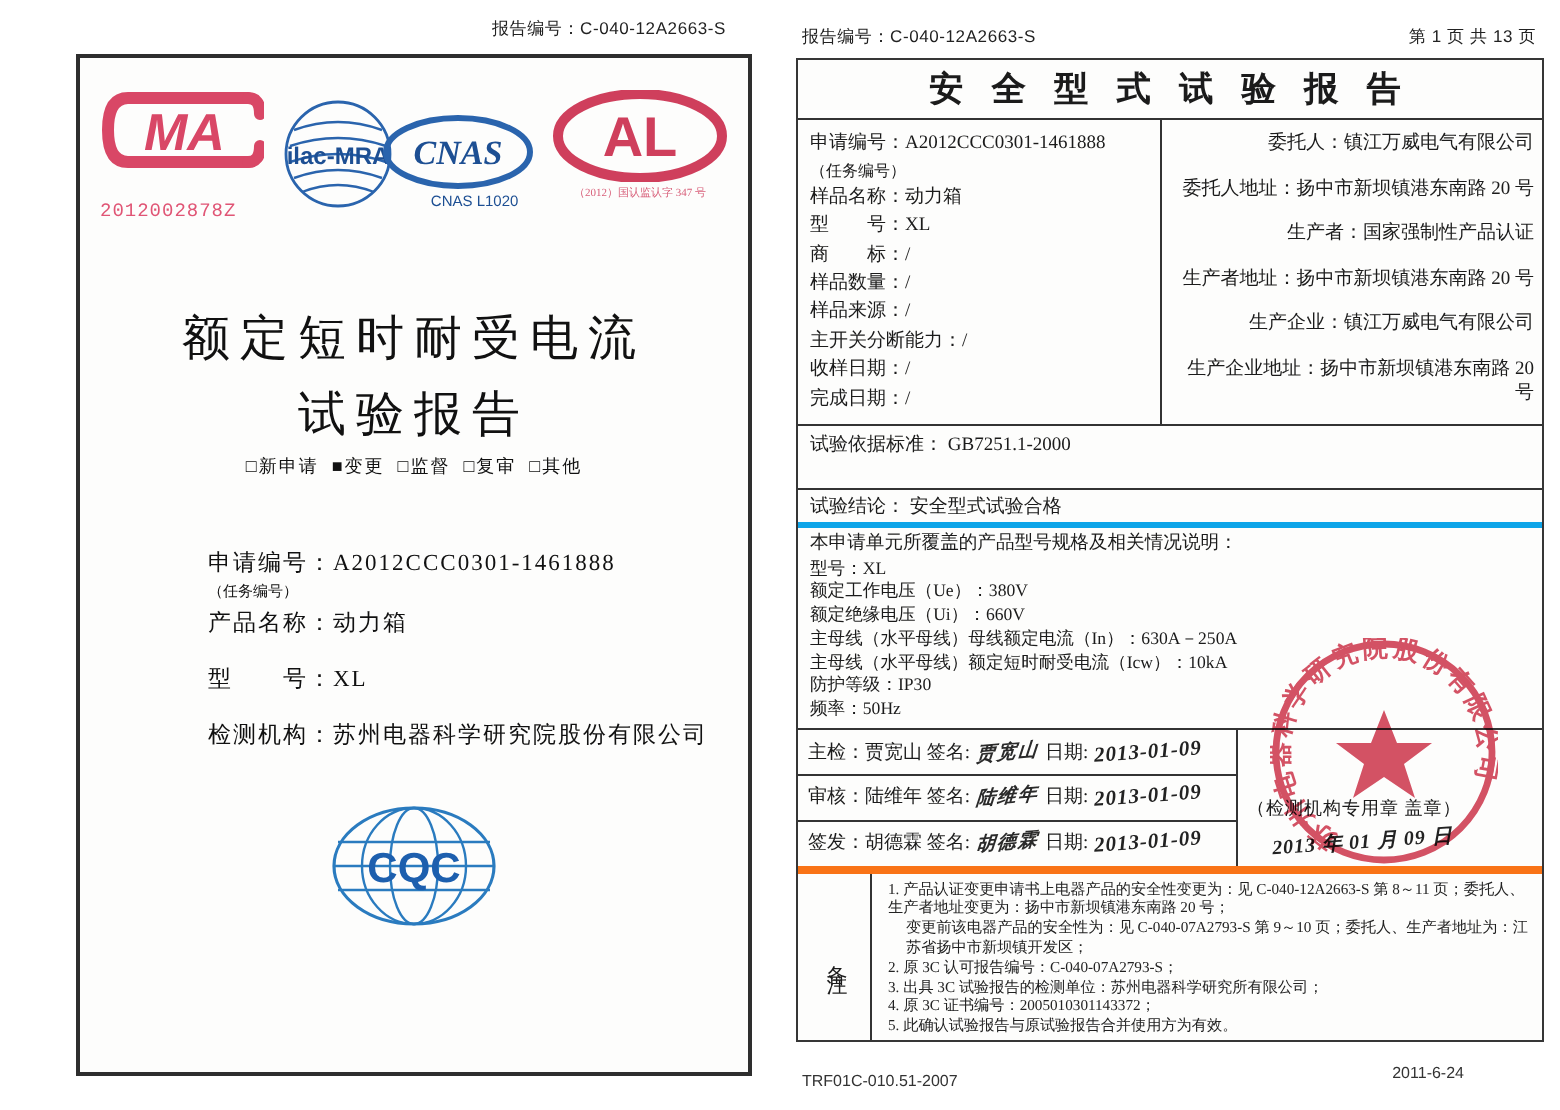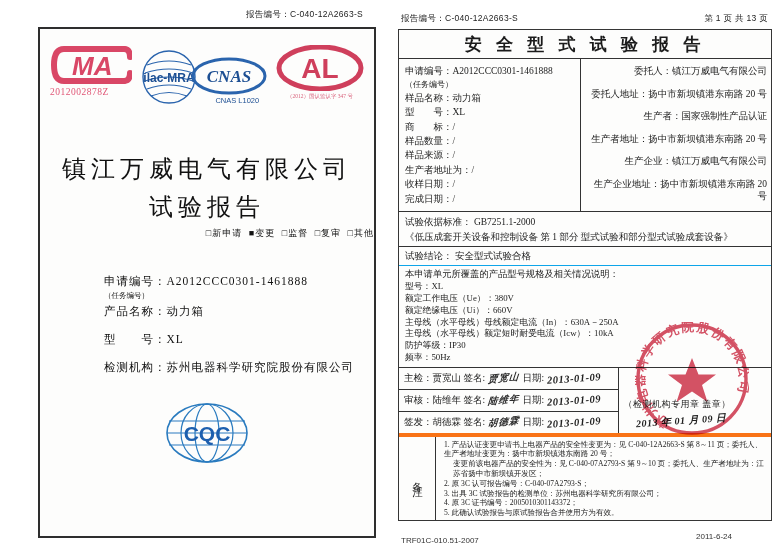--- a/index.html
+++ b/index.html
@@ -17,40 +17,40 @@
   .page-right{
     left:398px;top:29px;width:374px;height:492px;
     border:1.5px solid #363636;background:#fdfdfc;box-sizing:border-box;
     display:flex;flex-direction:column;
   }
   .hdr-txt{font-size:8.5px;color:#222;letter-spacing:.3px;font-family:"Liberation Sans","DejaVu Sans",sans-serif;}
   .ftr-txt{font-size:8px;color:#333;font-family:"Liberation Sans","DejaVu Sans",sans-serif;}
   
   .logo-row{left:8px;top:16px;right:8px;height:78px;display:flex;justify-content:space-between;align-items:flex-start;position:absolute;padding:0 2px;}
   .logo-box{display:flex;flex-direction:column;align-items:center;}
-  .cma-num{font-size:9.5px;color:#e05575;font-family:Liberation Serif, serif;letter-spacing:.5px;margin-top:2px;align-self:flex-start;}
+  .cma-num{font-size:9.5px;color:#e05575;font-family:Liberation Mono, monospace;letter-spacing:.5px;margin-top:15px;align-self:flex-start;}
   .cnas-sub{font-size:7.5px;color:#1d4f93;font-family:"Liberation Sans",sans-serif;margin-top:1px;margin-left:16px;}
   .al-sub{font-size:5.5px;color:#d8607a;margin-top:2px;white-space:nowrap;}
   .lp-title{left:0;right:0;text-align:center;font-size:24px;letter-spacing:5px;color:#111;position:absolute;}
   .lp-check{left:0;right:0;text-align:center;font-size:9px;color:#111;position:absolute;letter-spacing:1px;}
   .lp-field{left:64px;position:absolute;font-size:11.5px;color:#111;letter-spacing:1px;white-space:nowrap;}
   .lp-small{font-size:7.5px;letter-spacing:0;}
   
   .rp-title{height:34px;border-bottom:1px solid #333;display:flex;align-items:center;justify-content:center;
     font-size:17px;font-weight:bold;letter-spacing:5px;}
   .rp-info{height:152px;border-bottom:1px solid #333;display:flex;}
   .rp-info-left{width:49%;border-right:1px solid #333;padding:5px 4px 2px 6px;box-sizing:border-box;}
   .rp-info-right{flex:1;padding:6px 4px 2px 7px;box-sizing:border-box;text-align:right;}
   .il-line{font-size:9.5px;line-height:14.4px;white-space:nowrap;}
   .il-line.small{font-size:8px;line-height:12px;}
   .ir-line{font-size:9.5px;line-height:12px;margin-bottom:10.5px;}
   .rp-standard{height:35px;border-bottom:1px solid #333;padding:3px 6px;box-sizing:border-box;}
   .std-l1{font-size:9.5px;line-height:15px;}
   .std-l2{font-size:9.5px;line-height:15px;}
-  .rp-conclusion{height:19px;border-bottom:1px solid #0ea5e9;padding:2px 6px;box-sizing:border-box;font-size:9.5px;line-height:14px;}
+  .rp-conclusion{height:19px;border-bottom:3px solid #0ea5e9;padding:2px 6px;box-sizing:border-box;font-size:9.5px;line-height:14px;}
   .rp-coverage{height:110px;border-bottom:1px solid #333;padding:3px 6px;box-sizing:border-box;position:relative;}
   .cov-line{font-size:8.8px;line-height:11.8px;white-space:nowrap;}
   .rp-sign{height:78px;border-bottom:4px solid #f97316;display:flex;position:relative;}
   .sign-left{width:59%;border-right:1px solid #333;display:flex;flex-direction:column;}
   .sign-row{flex:1;display:flex;align-items:center;padding:0 5px;font-size:9.5px;white-space:nowrap;border-bottom:1px solid #333;}
   .sign-row:last-child{border-bottom:none;}
   .ink{font-style:italic;font-weight:bold;color:#2a2a2a;transform:rotate(-5deg) skewX(-10deg);display:inline-block;margin:0 3px;letter-spacing:1px;}
   .ink-date{font-style:italic;font-weight:bold;color:#222;transform:rotate(-4deg);display:inline-block;margin-left:3px;font-size:10.5px;letter-spacing:.5px;}
   .stamp-cell{flex:1;position:relative;overflow:visible;}
   .stamp-caption{position:absolute;left:4px;bottom:22px;font-size:9px;letter-spacing:.5px;white-space:nowrap;z-index:1;}
@@ -103,24 +103,24 @@
 
     <div class="logo-box">
       <svg width="88" height="46" viewBox="0 0 88 46">
         <ellipse cx="44" cy="23" rx="41" ry="21" fill="none" stroke="#cf3f5c" stroke-width="5"></ellipse>
         <text x="44" y="33" text-anchor="middle" font-family="Liberation Sans, sans-serif" font-size="28" font-weight="bold" fill="#cf3f5c">AL</text>
       </svg>
       <div class="al-sub">（2012）国认监认字 347 号</div>
     </div>
   </div>
 
-  <div class="lp-title" style="top:124px;">镇江万威电气有限公司</div>
+  <div class="lp-title" style="top:124px;">额定短时耐受电流</div>
   <div class="lp-title" style="top:162px;">试验报告</div>
 
-  <div class="lp-check" style="top:198px;text-align:right;">
+  <div class="lp-check" style="top:198px;">
     <span><span>□</span><span>新申请</span></span>&nbsp;
     <span><span>■</span><span>变更</span></span>&nbsp;
     <span><span>□</span><span>监督</span></span>&nbsp;
     <span><span>□</span><span>复审</span></span>&nbsp;
     <span><span>□</span><span>其他</span></span>
   </div>
 
   <div class="lp-field" style="top:245px;">申请编号：A2012CCC0301-1461888</div>
   <div class="lp-field lp-small" style="top:262px;">（任务编号）</div>
   <div class="lp-field" style="top:275px;">产品名称：动力箱</div>
@@ -144,37 +144,36 @@
 
   <div class="rp-info">
     <div class="rp-info-left">
       <div class="il-line">申请编号：A2012CCC0301-1461888</div>
       <div class="il-line small">（任务编号）</div>
       <div class="il-line">样品名称：动力箱</div>
       <div class="il-line">型　　号：XL</div>
       <div class="il-line">商　　标：/</div>
       <div class="il-line">样品数量：/</div>
       <div class="il-line">样品来源：/</div>
-      <div class="il-line">生产者地址为：/</div>
+      <div class="il-line">主开关分断能力：/</div>
       <div class="il-line">收样日期：/</div>
       <div class="il-line">完成日期：/</div>
     </div>
     <div class="rp-info-right">
       <div class="ir-line">委托人：镇江万威电气有限公司</div>
       <div class="ir-line">委托人地址：扬中市新坝镇港东南路 20 号</div>
       <div class="ir-line">生产者：国家强制性产品认证</div>
       <div class="ir-line">生产者地址：扬中市新坝镇港东南路 20 号</div>
       <div class="ir-line">生产企业：镇江万威电气有限公司</div>
       <div class="ir-line">生产企业地址：扬中市新坝镇港东南路 20 号</div>
     </div>
   </div>
 
   <div class="rp-standard">
     <div class="std-l1">试验依据标准：  GB7251.1-2000</div>
-    <div class="std-l2">《低压成套开关设备和控制设备 第 1 部分 型式试验和部分型式试验成套设备》</div>
   </div>
 
   <div class="rp-conclusion">试验结论：  安全型式试验合格</div>
 
   <div class="rp-coverage">
     <div class="cov-line" style="font-size:9.3px;">本申请单元所覆盖的产品型号规格及相关情况说明：</div>
     <div class="cov-line">型号：XL</div>
     <div class="cov-line">额定工作电压（Ue）：380V</div>
     <div class="cov-line">额定绝缘电压（Ui）：660V</div>
     <div class="cov-line">主母线（水平母线）母线额定电流（In）：630A－250A</div>

